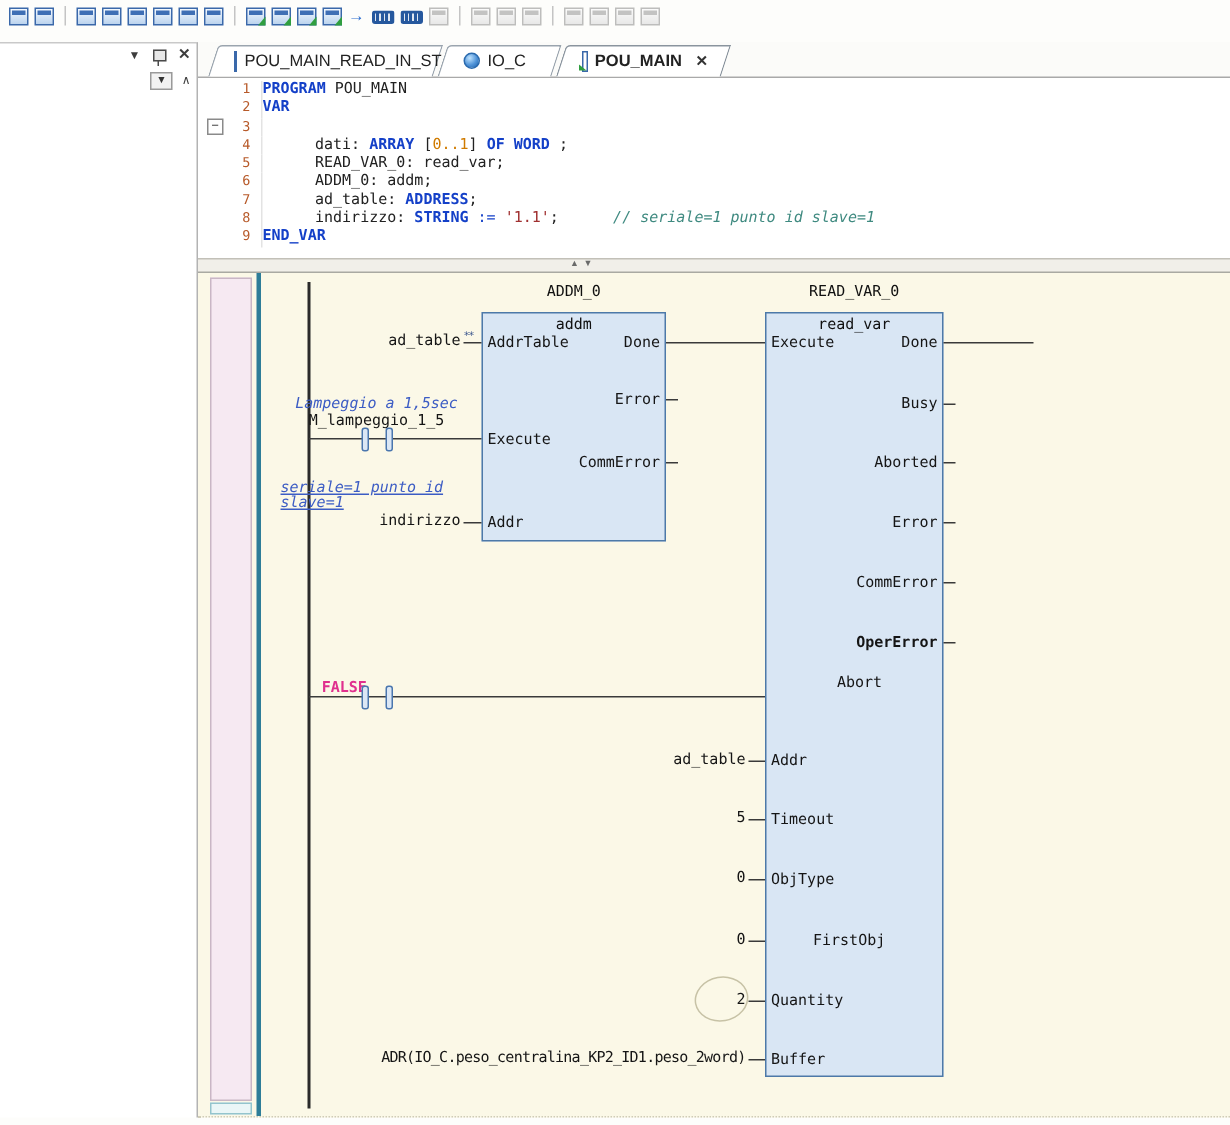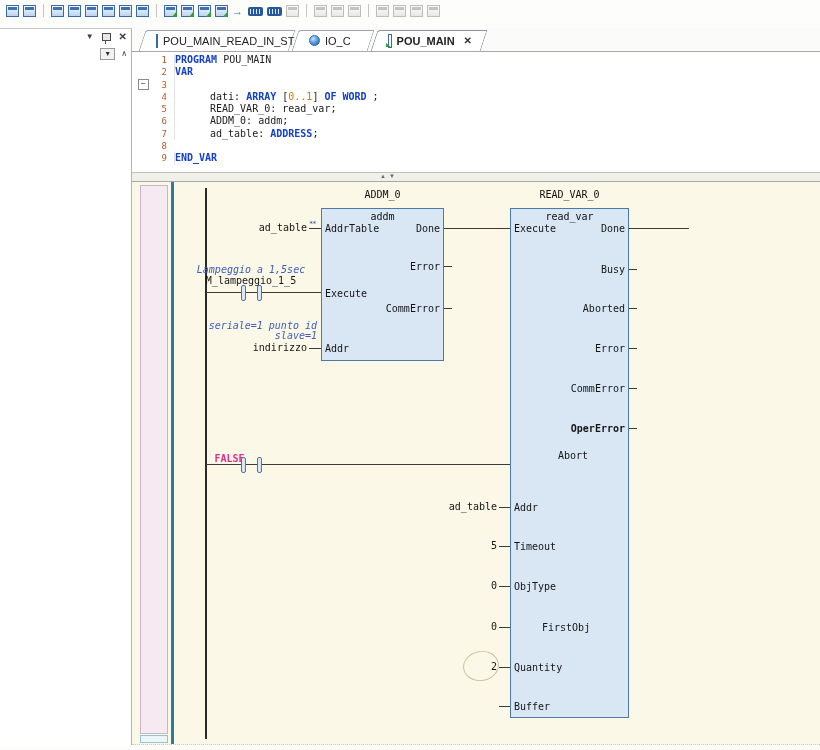--- a/index.html
+++ b/index.html
@@ -226,20 +226,21 @@
         <div class="crow">
           <span class="ln">6</span>
           <span class="ctext ind1"><span class="tk-pl">ADDM_0: addm;</span></span>
         </div>
         <div class="crow">
           <span class="ln">7</span>
           <span class="ctext ind1"><span class="tk-pl">ad_table: </span><span class="tk-kw">ADDRESS</span><span class="tk-pl">;</span></span>
         </div>
         <div class="crow">
           <span class="ln">8</span>
+          <span class="ctext ind1"><span class="tk-pl">indirizzo: </span><span class="tk-kw">STRING</span><span class="tk-pl"> </span><span class="tk-op">:=</span><span class="tk-pl"> </span><span class="tk-str">'1.1'</span><span class="tk-pl">;      </span><span class="tk-cm">// seriale=1 punto id slave=1</span></span>
         </div>
         <div class="crow">
           <span class="ln">9</span>
           <span class="ctext ind0"><span class="tk-kw">END_VAR</span></span>
         </div>
       </div>
     <div class="foldbox">−</div>
   </div>
 
   <div class="splitter">
@@ -268,21 +269,21 @@
     <div class="marker" style="left:177px;top:38px;">**</div>
 
     <div class="fbd-comment" style="left:49px;top:82px;width:140px;text-align:center;">Lampeggio a 1,5sec</div>
     <div class="contact-label" style="left:49px;top:93px;width:140px;">M_lampeggio_1_5</div>
     <div class="wire" style="left:74px;top:110px;width:115px;"></div>
     <div>
       <div class="cbar" style="left:109px;top:103px;"></div>
       <div class="cbar" style="left:125px;top:103px;"></div>
     </div>
 
-    <div class="fbd-comment" style="left:55px;top:139px;width:130px;text-align:right;line-height:10px;"><span>seriale=1 punto id</span><br><span>slave=1</span></div>
+    <div class="fbd-comment" style="left:55px;top:139px;width:130px;text-align:left;line-height:10px;text-decoration:underline;"><span>seriale=1 punto id</span><br><span>slave=1</span></div>
     <div class="operand" style="left:95px;top:160px;width:80px;">indirizzo</div>
     <div class="wire" style="left:177px;top:166px;width:12px;"></div>
 
     <div class="wire" style="left:312px;top:46px;width:66px;"></div>
     <div class="stub" style="left:312px;top:84px;"></div>
     <div class="stub" style="left:312px;top:126px;"></div>
 
     <div class="inst" style="left:378px;top:7px;width:119px;">READ_VAR_0</div>
     <div class="block" style="left:378px;top:26px;width:119px;height:510px;">
       <div class="btitle">read_var</div>
@@ -325,16 +326,17 @@
     <div class="operand" style="left:120px;top:398px;width:245px;">0</div>
     <div class="wire" style="left:367px;top:404px;width:11px;"></div>
 
     <div class="operand" style="left:120px;top:439px;width:245px;">0</div>
     <div class="wire" style="left:367px;top:445px;width:11px;"></div>
 
     <div class="annot" style="left:331px;top:469px;"></div>
     <div class="operand" style="left:120px;top:479px;width:245px;">2</div>
     <div class="wire" style="left:367px;top:485px;width:11px;"></div>
 
+    <div class="operand" style="left:100px;top:518px;width:265px;letter-spacing:-0.5px;">ADR(IO_C.peso_centralina_KP2_ID1.peso_2word)</div>
     <div class="wire" style="left:367px;top:524px;width:11px;"></div>
   </div>
 
 </div>
 
 </body></html>

